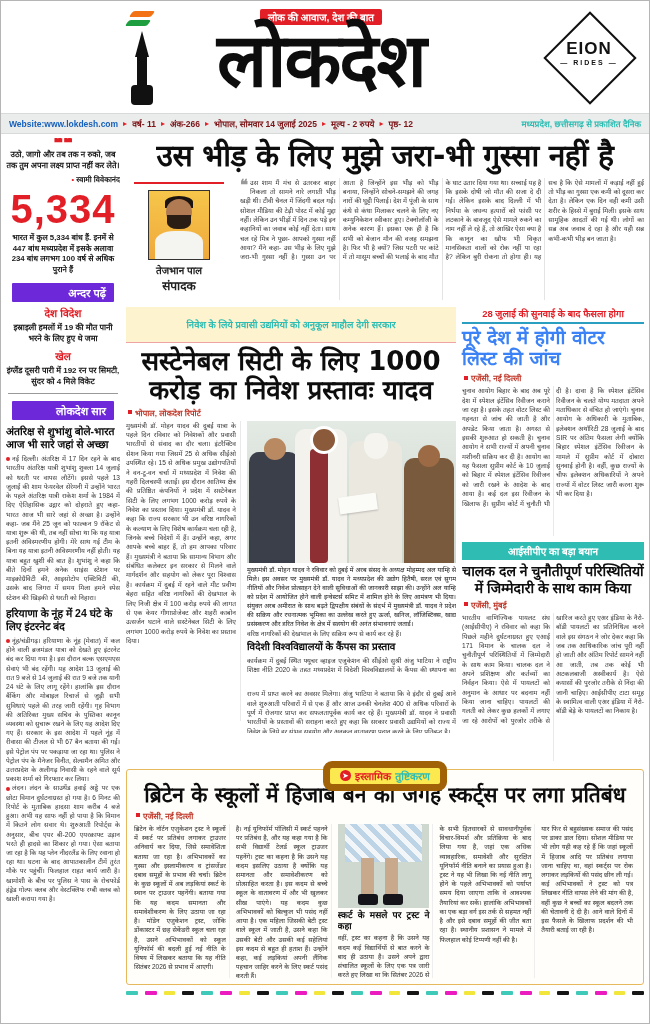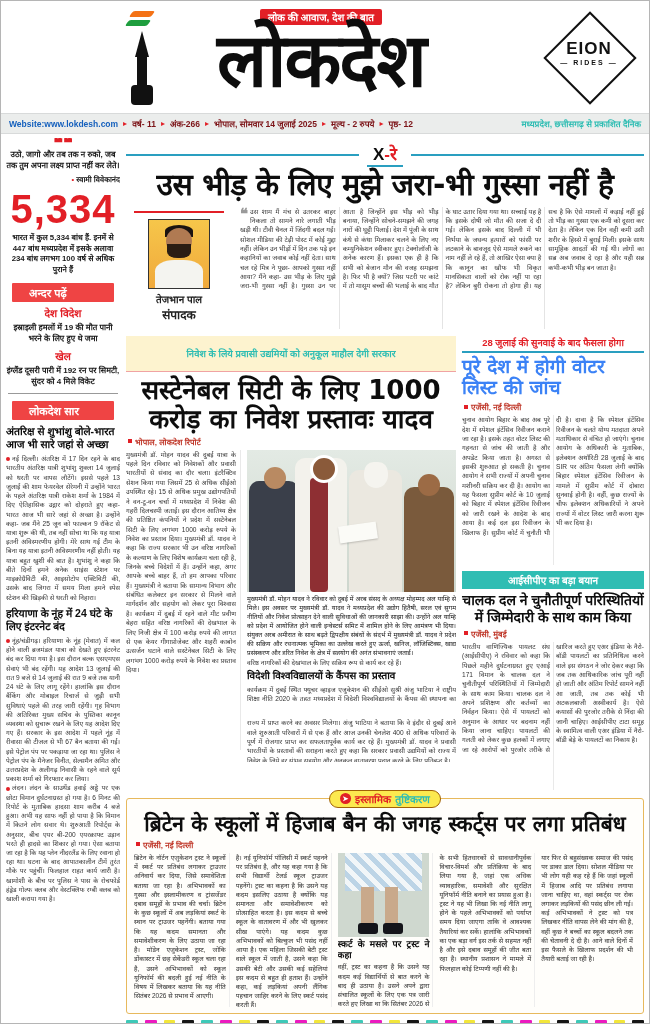--- a/index.html
+++ b/index.html
@@ -34,22 +34,22 @@
   .content{display:flex;gap:6px;padding:4px 5px 0 5px;}
   .sidebar{width:114px;flex:none;overflow:hidden;height:868px;}
   .mainwrap{flex:1;min-width:0;}
   
   .quote-mark{color:#e21f26;font-size:18px;line-height:10px;text-align:center;font-weight:bold;}
   .quote-text{font-size:8px;font-weight:bold;text-align:center;color:#1a1a1a;line-height:1.35;margin-top:2px;}
   .quote-attr{font-size:7.5px;font-weight:bold;text-align:right;color:#1a1a1a;margin-top:2px;}
   .dot{color:#e21f26;}
   .bignum{font-size:40px;font-weight:bold;color:#e21f26;text-align:center;letter-spacing:1px;line-height:1.05;margin-top:4px;}
   .stat{font-size:7.8px;font-weight:bold;text-align:center;color:#1a1a1a;line-height:1.4;margin-top:3px;}
-  .tealbox{background:#ef4444;color:#fff;font-weight:bold;font-size:11px;text-align:left;
-           padding:2px 17px;margin:7px 6px 4px 6px;border-radius:1px;}
+  .tealbox{background:#6d28d9;color:#fff;font-weight:bold;font-size:11px;text-align:right;
+           padding:2px 8px;margin:7px 6px 4px 6px;border-radius:1px;}
   .sec-red{color:#e21f26;font-size:10.5px;font-weight:bold;text-align:center;margin-top:4px;}
   .sec-item{font-size:8px;font-weight:bold;text-align:center;line-height:1.4;color:#1a1a1a;margin-top:2px;}
   .sb-rule{border-top:1px solid #999;margin:6px 2px;}
   .sb-head{font-size:10.5px;font-weight:bold;line-height:1.25;color:#0d0d0d;margin:5px 0 3px 0;}
   .sb-body{font-size:6.6px;line-height:1.4;text-align:justify;color:#333;}
   .bullet{display:inline-block;width:4px;height:4px;background:#e21f26;border-radius:50%;margin-right:2px;vertical-align:middle;}
   
   .xray{display:flex;align-items:center;gap:8px;margin:4px 0 2px 0;}
   .xline{flex:1;border-top:2px solid #2a9fc0;}
   .xword{font-size:17px;font-weight:bold;border-bottom:2px solid #2a9fc0;padding:0 6px;}
@@ -96,21 +96,21 @@
   .rail-head{font-size:19px;font-weight:bold;text-align:left;line-height:1.15;color:#3b82f6;margin:3px 0 1px 0;
              font-family:"DejaVu Sans",sans-serif;}
   .rail-body{font-size:6.6px;line-height:1.42;text-align:justify;color:#333;column-count:2;column-gap:6px;
              column-rule:1px solid #e9e9e9;overflow:hidden;}
   .vb{height:150px;} .ib2{height:148px;}
   .tealbar{background:#2fbdb3;color:#fff;font-weight:bold;font-size:10px;text-align:center;padding:2px 0;margin-top:6px;}
   .icpa-head{font-size:14px;font-weight:bold;text-align:center;line-height:1.2;color:#0d0d0d;margin:3px 0 1px 0;}
   
   .hbox{border:1px solid #e7b95d;border-radius:3px;margin-top:8px;position:relative;padding:12px 7px 6px 7px;background:#fffefb;}
   .badge{position:absolute;top:-9px;left:50%;transform:translateX(-50%);background:#fce94f;
-         border:1px solid #a16207;border-radius:9px;padding:1px 10px;font-size:10.5px;font-weight:bold;white-space:nowrap;
+         border:7px solid #a16207;border-radius:9px;padding:1px 10px;font-size:10.5px;font-weight:bold;white-space:nowrap;
          display:flex;align-items:center;gap:4px;}
   .tgico{width:11px;height:11px;border-radius:50%;background:#e21f26;color:#fff;font-size:7px;line-height:11px;text-align:center;flex:none;}
   .b-red{color:#e21f26;} .b-teal{color:#2fbdb3;}
   .hhead{font-size:21px;font-weight:bold;text-align:center;line-height:1.1;color:#0d0d0d;margin:2px 0 3px 0;
          font-family:"DejaVu Sans",sans-serif;}
   .hcols{display:flex;gap:6px;height:154px;overflow:hidden;}
   .hc{flex:1;font-size:6.5px;line-height:1.42;text-align:justify;color:#333;overflow:hidden;border-right:1px solid #eee;padding-right:3px;}
   .hc:last-child{border-right:none;}
   .skirtphoto{width:100%;height:84px;position:relative;overflow:hidden;background:#cfd8cf;margin-bottom:2px;}
   .skirt{position:absolute;left:8%;top:0;width:84%;height:38px;
@@ -194,25 +194,20 @@
         <div class="sb-head">हरियाणा के नूंह में 24 घंटे के लिए इंटरनेट बंद</div>
         <div class="sb-body"><span class="bullet"></span><span>नूंह/चंडीगढ़। हरियाणा के नूंह (मेवात) में कल होने वाली ब्रजमंडल यात्रा को देखते हुए इंटरनेट बंद कर दिया गया है। इस दौरान बल्क एसएमएस सेवाएं भी बंद रहेंगी। यह आदेश 13 जुलाई की रात 9 बजे से 14 जुलाई की रात 9 बजे तक यानी 24 घंटे के लिए लागू रहेंगे। हालांकि इस दौरान बैंकिंग और मोबाइल रिचार्ज से जुड़ी सभी सुविधाएं पहले की तरह जारी रहेंगी। गृह विभाग की अतिरिक्त मुख्य सचिव के पुस्तिका कानून व्यवस्था को सुचारू रखने के लिए यह आदेश दिए गए हैं। सरकार के इस आदेश में पहले नूंह में रीवासा की टीजल से भी 67 बैन बताया की गई। इसे पेट्रोल पंप पर पकड़ाया जा रहा था। पुलिस ने पेट्रोल पंप के मैनेजर विनीत, सेल्समैन अमित और उत्तरप्रदेश के अलीगढ़ निवासी के रहने वाले सूर्य प्रकाश शर्मा को गिरफ्तार कर लिया।</span></div>
       </div>
       <div>
         <div class="sb-body"><span class="bullet"></span><span>लंदन। लंदन के साउथेंड हवाई अड्डे पर एक छोटा विमान दुर्घटनाग्रस्त हो गया है। 6 मिनट की रिपोर्ट के मुताबिक हादसा शाम करीब 4 बजे हुआ। अभी यह साफ नहीं हो पाया है कि विमान में कितने लोग सवार थे। शुरुआती रिपोर्ट्स के अनुसार, बीच एयर बी-200 एयरक्राफ्ट उड़ान भरते ही हादसे का शिकार हो गया। ऐसा बताया जा रहा है कि यह प्लेन नीदरलैंड के लिए रवाना हो रहा था। घटना के बाद आपातकालीन टीमें तुरंत मौके पर पहुंचीं। फिलहाल राहत कार्य जारी है। खामोशी के बीच पर पुलिस ने पास के रोचफोर्ड हंड्रेड गोल्फ क्लब और वेस्टक्लिफ रग्बी क्लब को खाली कराया गया है।</span></div>
       </div>
     </div>
 
     <div class="mainwrap">
 
-      <div class="xray">
-        <div class="xline"></div>
-        <div class="xword"><span class="xb">X</span><span class="xr">-रे</span></div>
-        <div class="xline"></div>
-      </div>
       <div class="main-head">उस भीड़ के लिए मुझे जरा-भी गुस्सा नहीं है</div>
       <div class="edrow">
         <div class="edleft">
           <div class="edline"></div>
           <div class="authphoto">
             <div class="a-body"></div>
               <div class="a-hair"></div>
               <div class="a-head"></div>
               <div class="a-beard"></div>
           </div>

